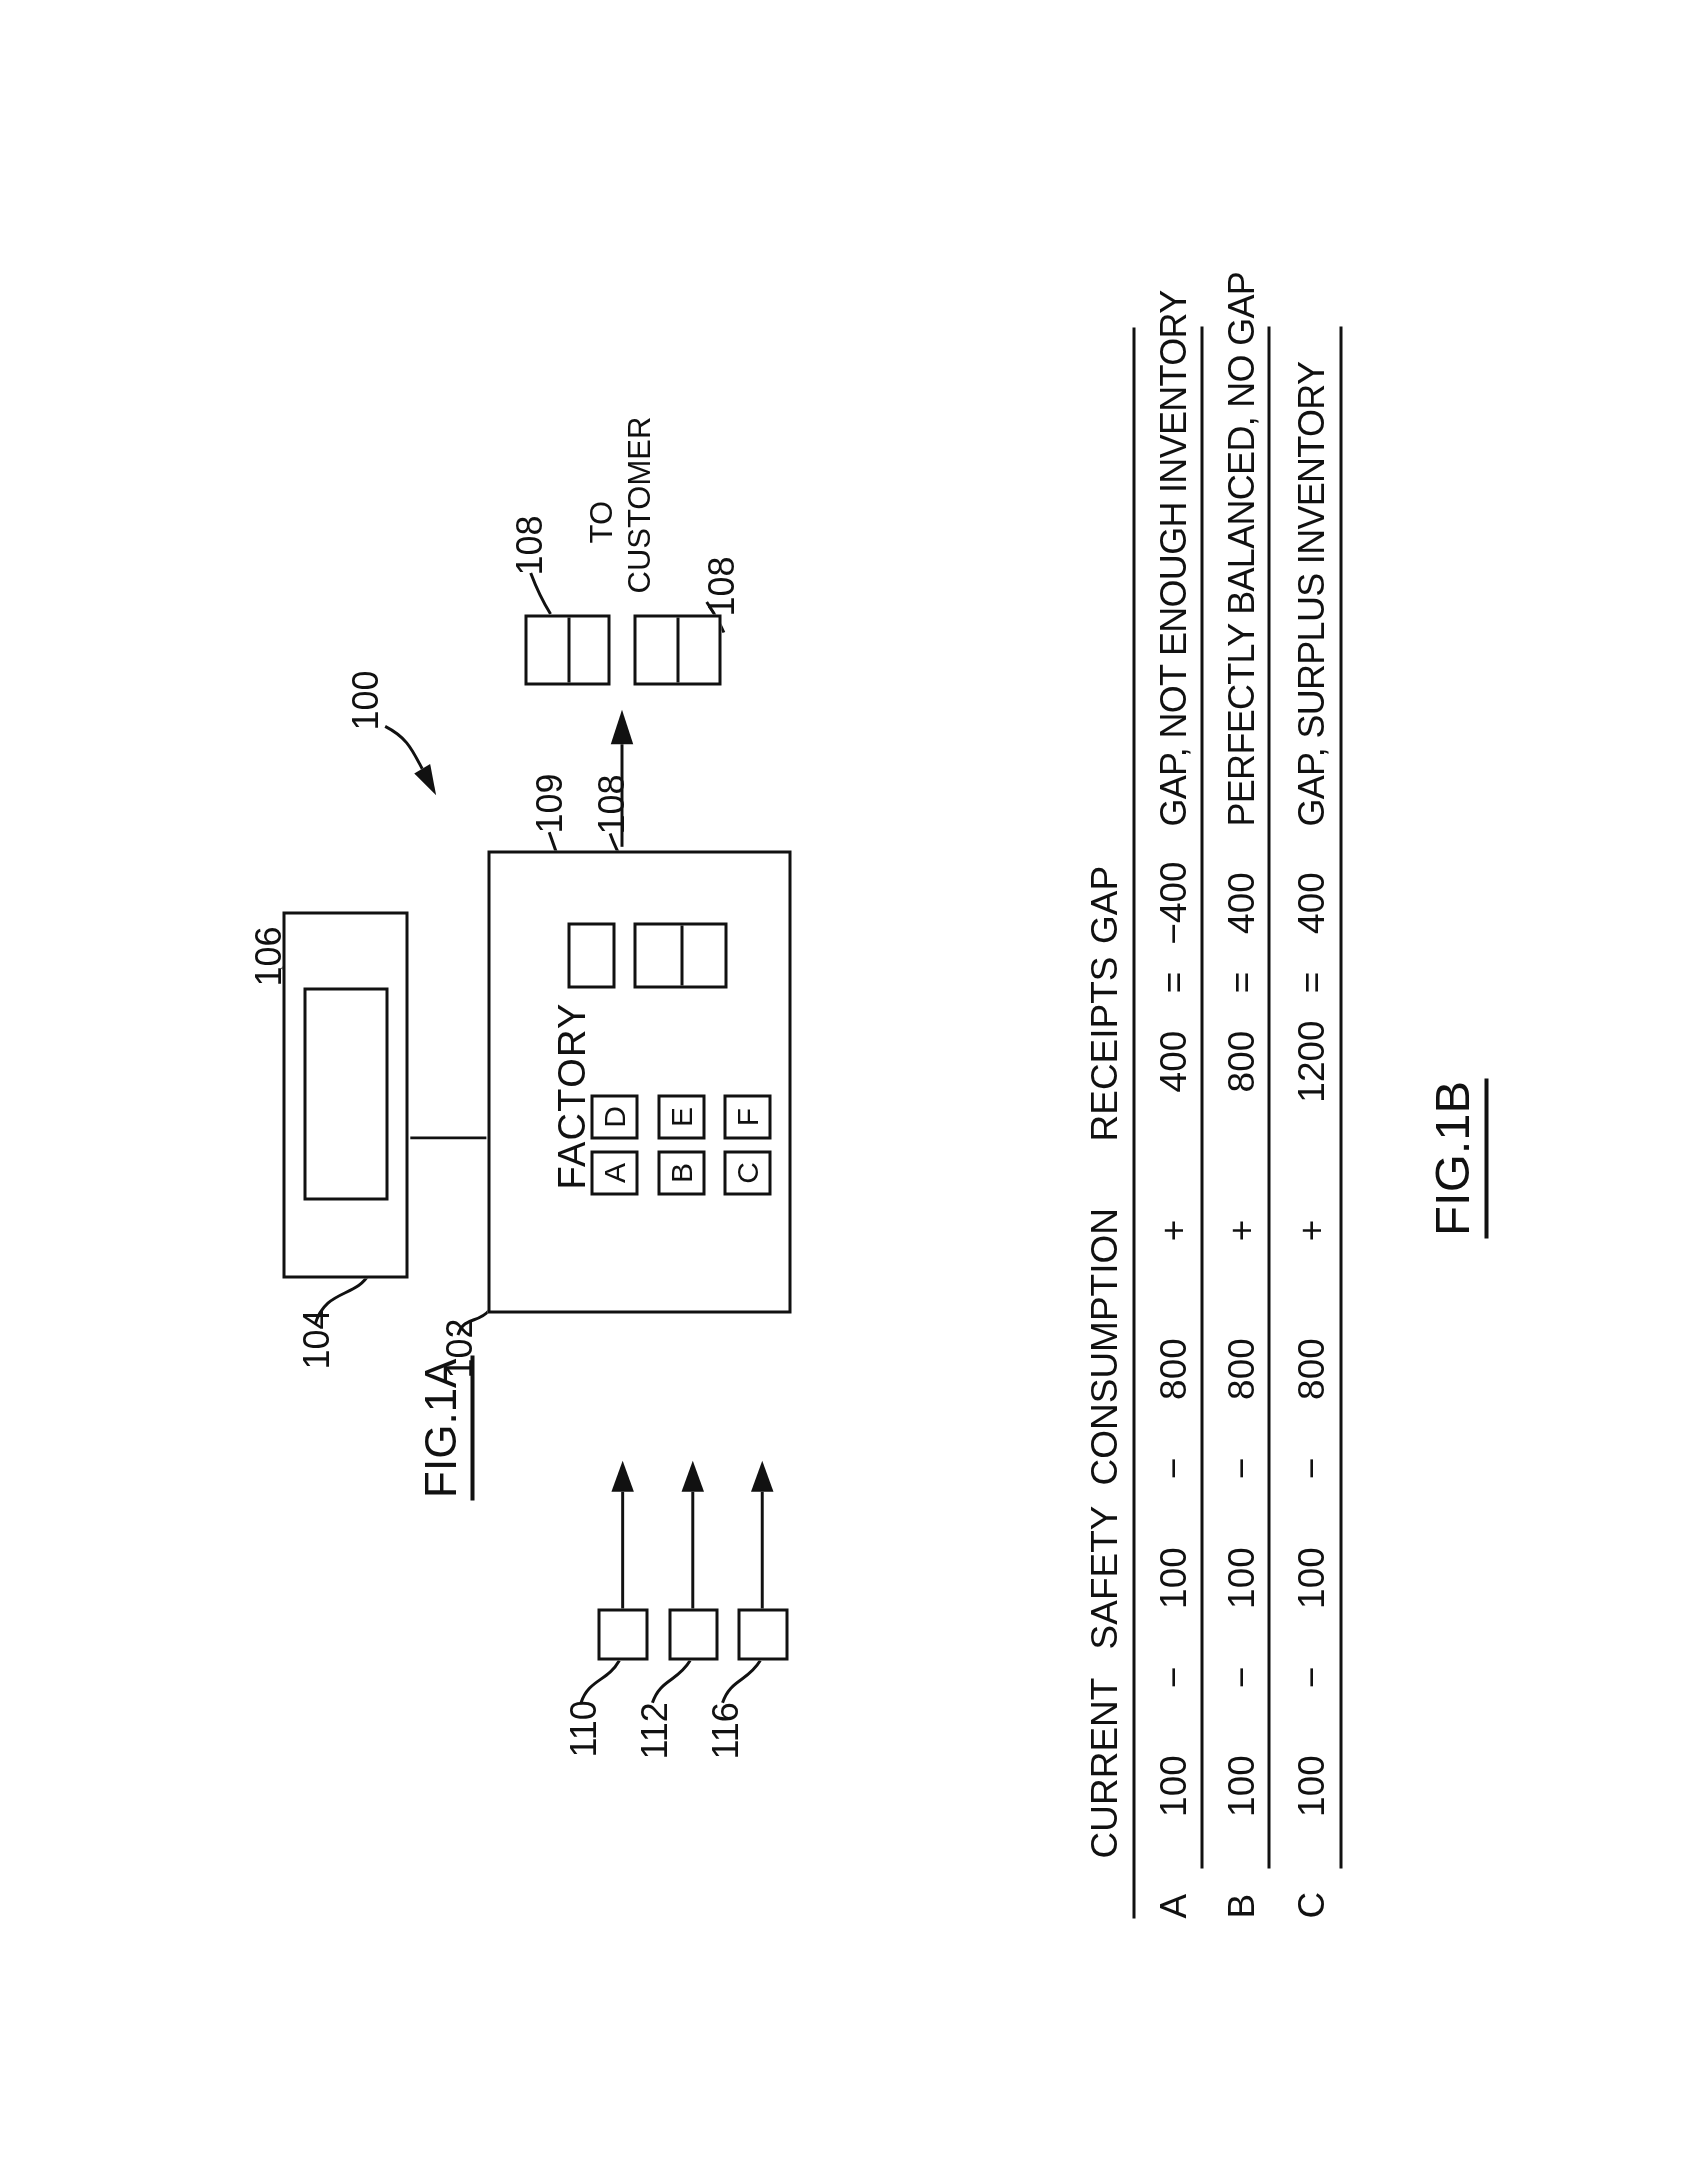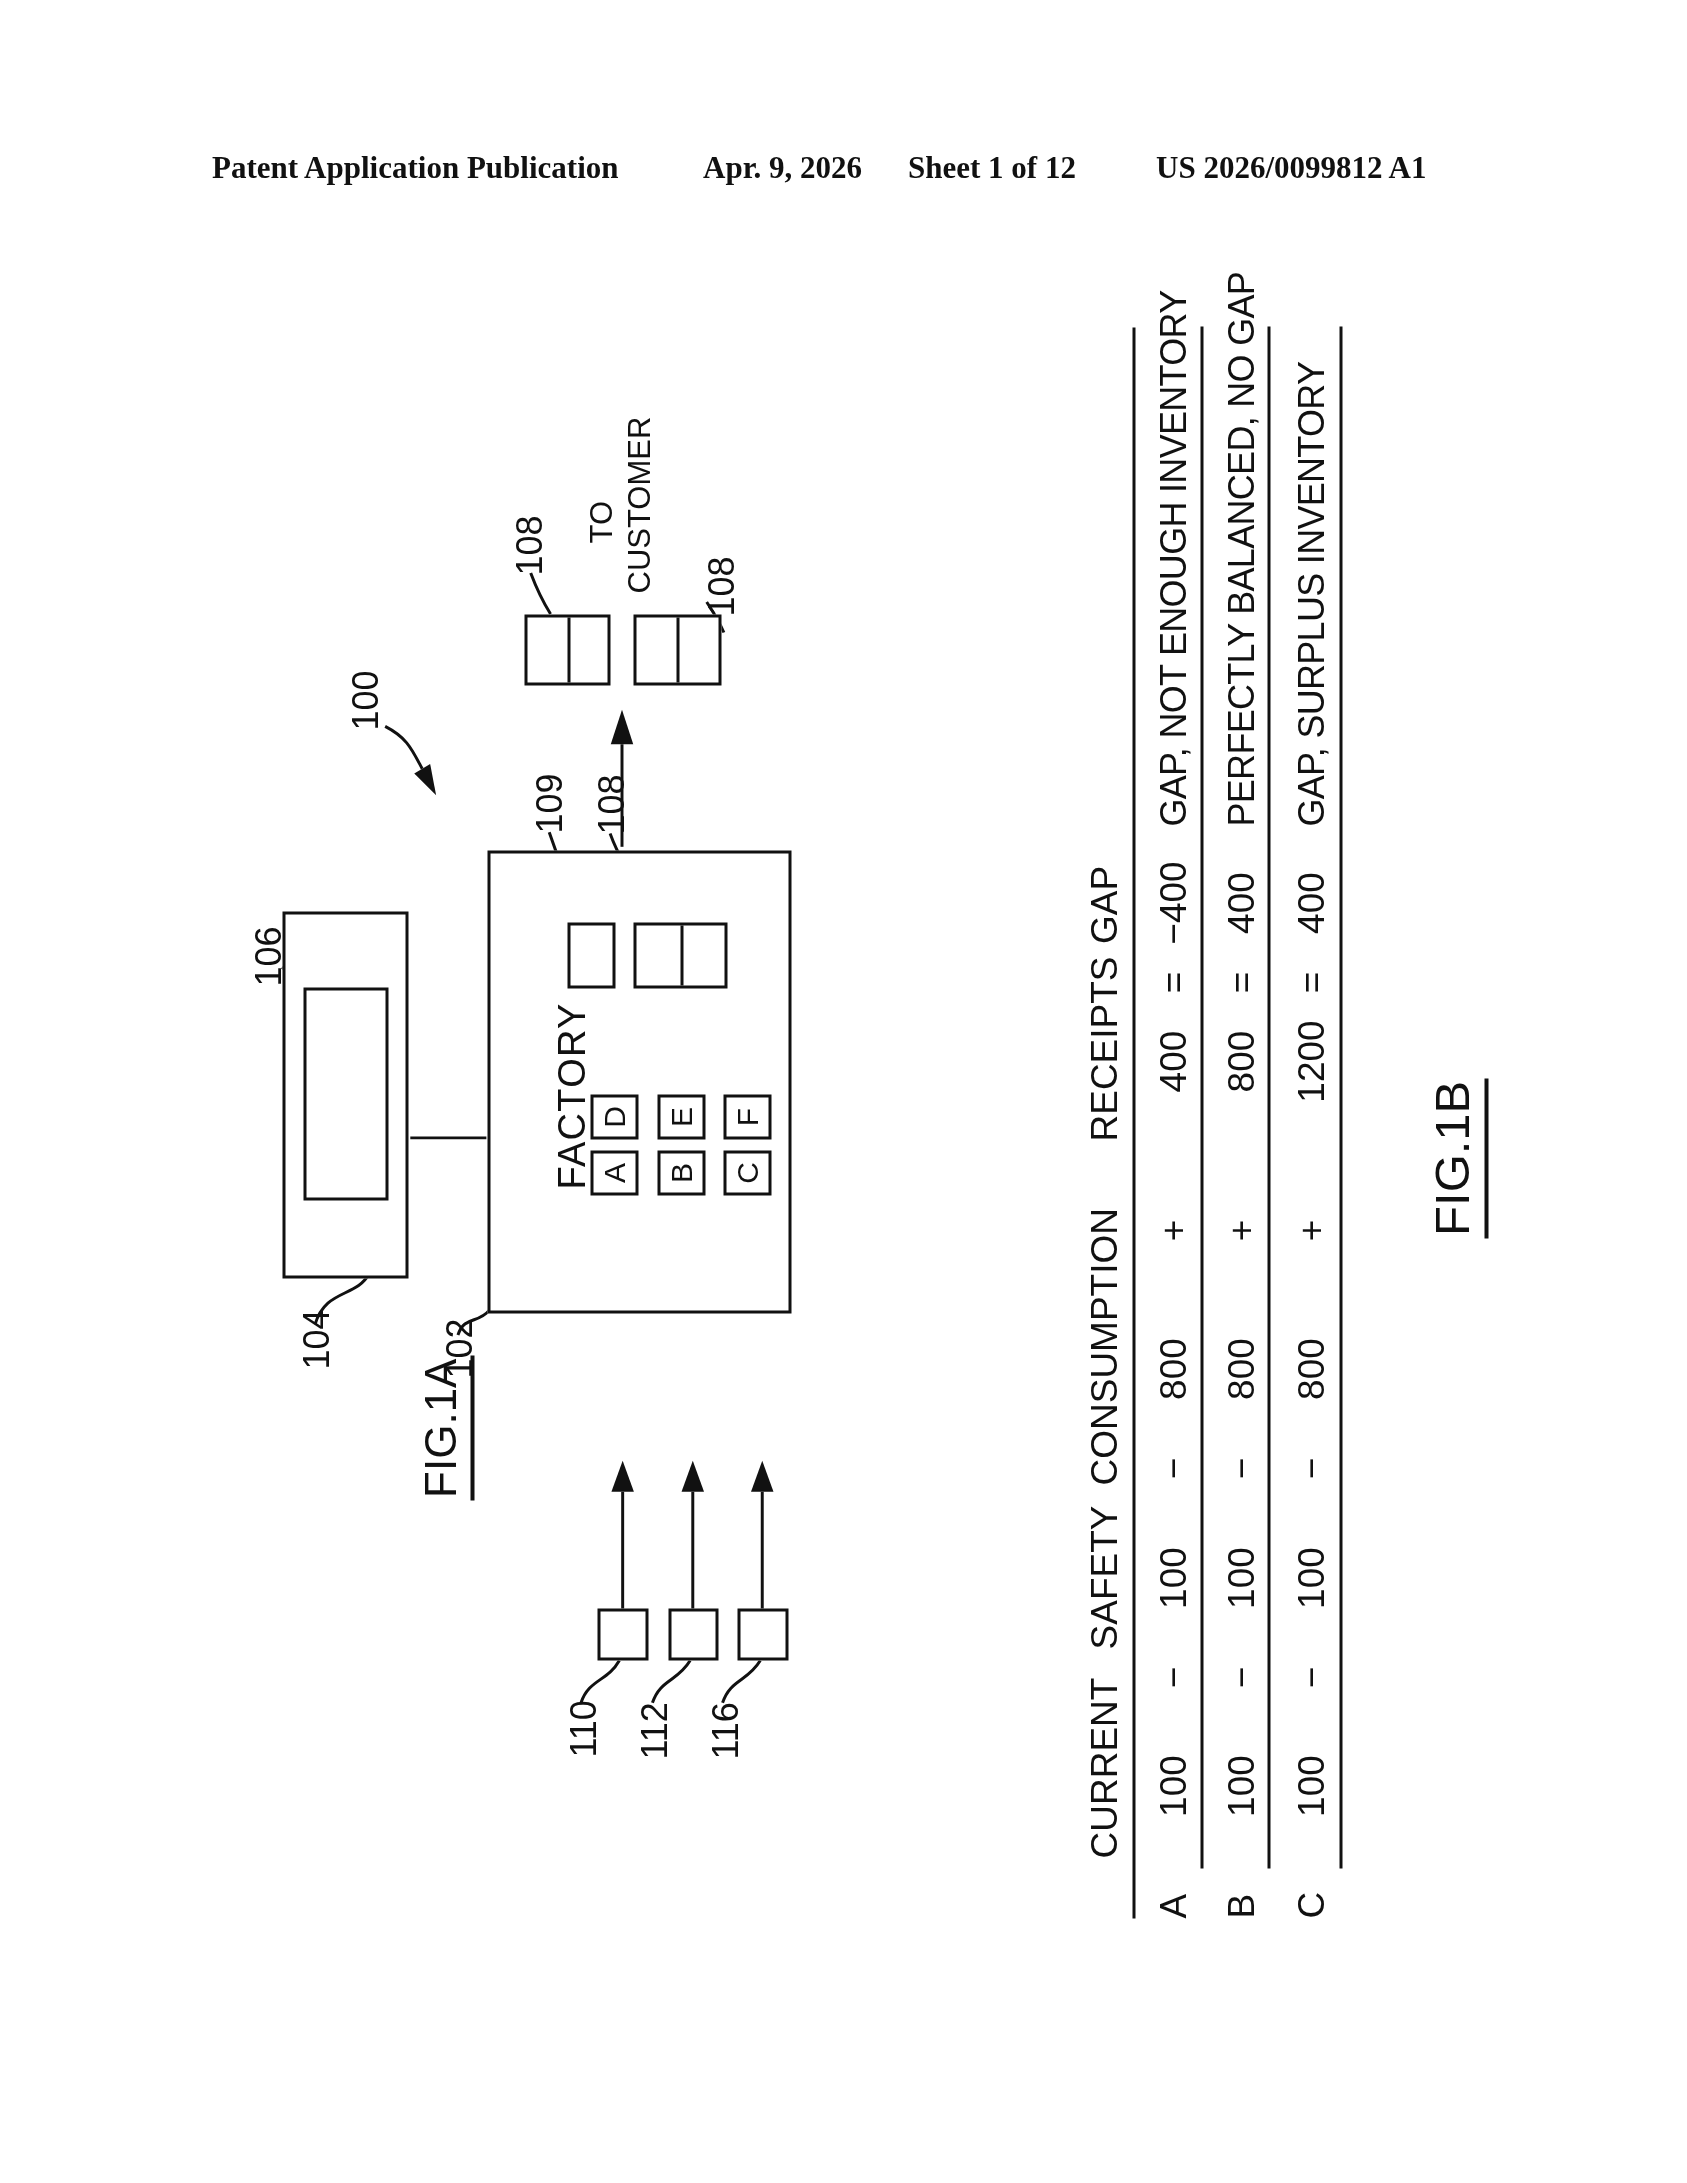--- a/index.html
+++ b/index.html
@@ -28,26 +28,20 @@
   svg.ov{position:absolute;left:0;top:0;overflow:visible;}
   svg.ov path{fill:none;stroke:#111;stroke-width:4.5px;}
   svg.ov path.dash{stroke-dasharray:24 15;stroke-width:4px;}
   svg.ov polygon{fill:#111;stroke:none;}
 </style>
 </head>
 <body>
 
 <div class="page">
 
-  <div class="phead">
-    <span style="left:212px">Patent Application Publication</span>
-    <span style="left:703px">Apr. 9, 2026</span>
-    <span style="left:908px">Sheet 1 of 12</span>
-    <span style="left:1156px">US 2026/0099812 A1</span>
-  </div>
 
   <div class="fig-rot">
 
     <svg class="ov" width="1634" height="1257" viewBox="0 0 2470 1900">
 
       <path d="M 1802 202 C 1785 235, 1768 242, 1738 258"></path>
       <polygon points="1698,279 1731,246 1745,270"></polygon>
 
       <path d="M 468 561 H 645"></path>
       <polygon points="645,544 645,578 692,561"></polygon>

